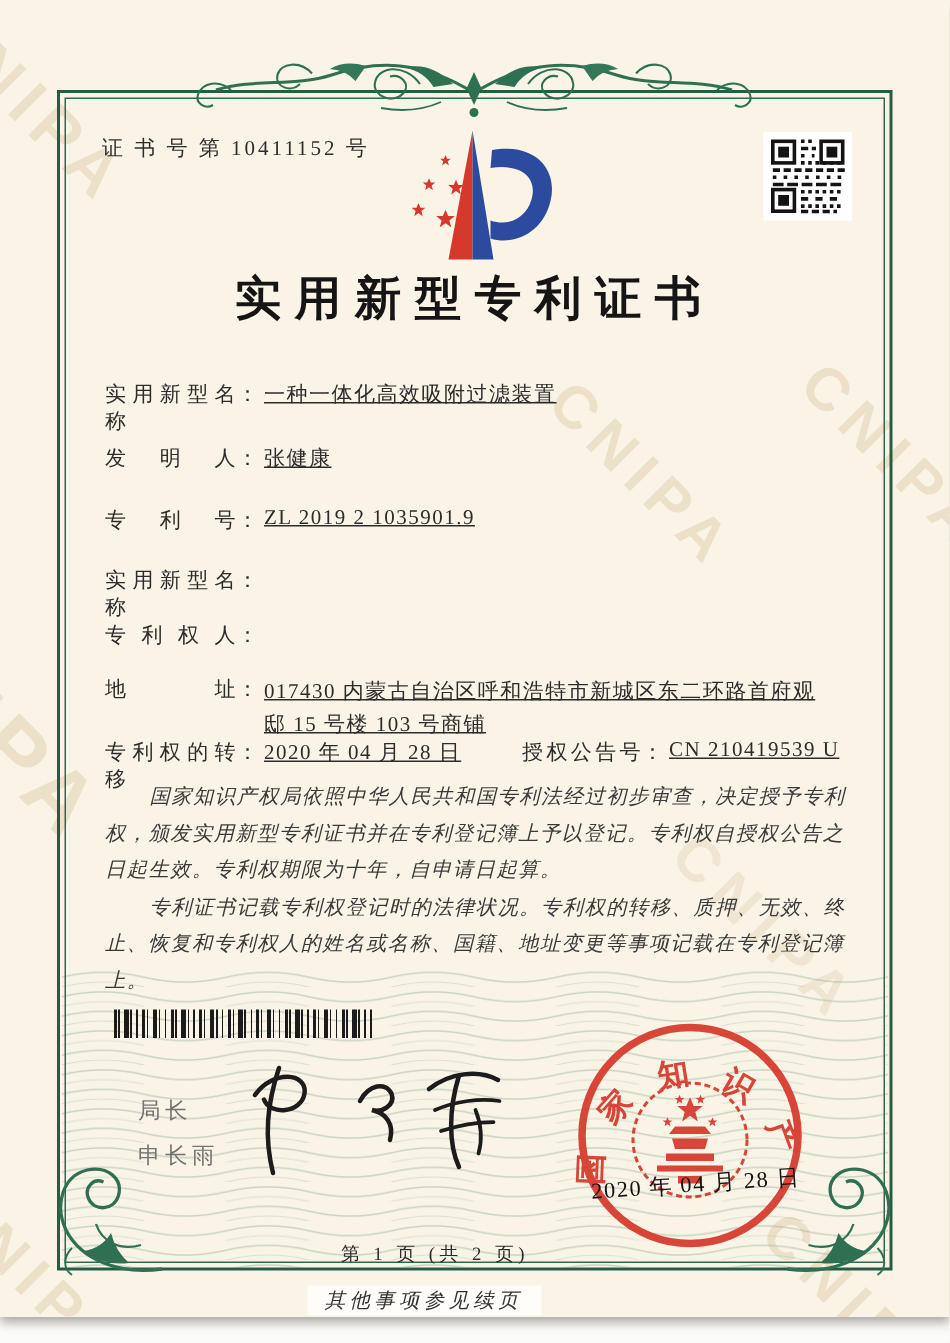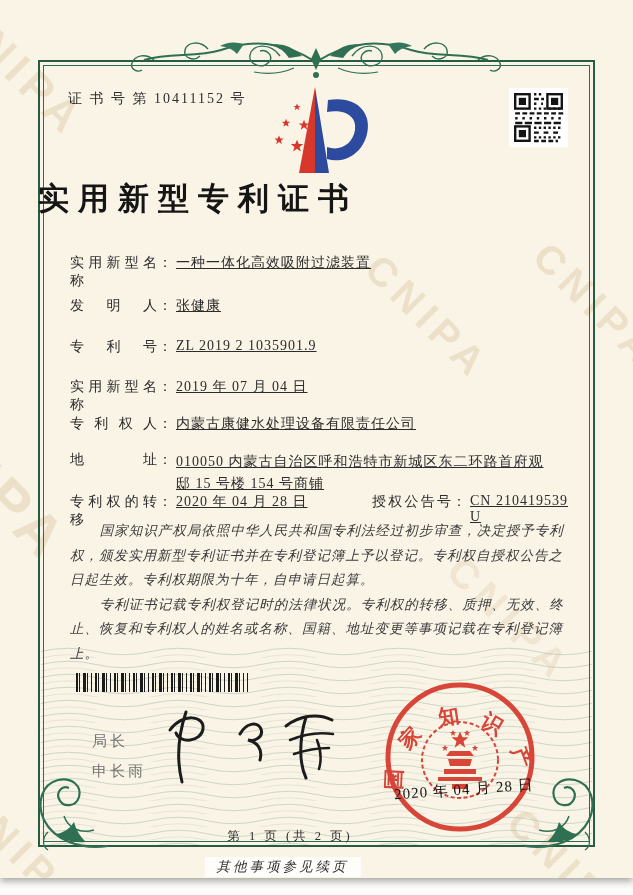--- a/index.html
+++ b/index.html
@@ -21,21 +21,21 @@
     border:2px solid #265c44; z-index:1;
   }
   .frame-inner { position:absolute; inset:3px; border:1px solid #2e6b50; }
   .ornament { position:absolute; z-index:2; }
   .waves { position:absolute; left:41px; top:645px; width:551px; height:200px; z-index:1; }
   
   .cert-no { position:absolute; left:68px; top:90px; font-size:14px; color:#2e2e2e; letter-spacing:2px; z-index:3; }
   .qr-box { position:absolute; left:509px; top:88px; width:59px; height:59px; background:#fff; padding:2px; z-index:3; }
   .logo { position:absolute; left:262px; top:84px; width:110px; height:94px; z-index:3; }
   .title {
-    position:absolute; left:38px; top:178px; width:557px; text-align:left;
+    position:absolute; left:38px; top:178px; width:557px; text-align:center;
     font-size:31px; font-weight:700; color:#151515; letter-spacing:9px; z-index:3;
   }
   
   .fields { position:absolute; left:70px; top:254px; width:500px; z-index:3; font-size:14px; color:#2c2c2c; }
   .frow { position:absolute; left:0; display:flex; align-items:flex-start;justify-content:space-between; }
   .flabel { display:inline-block; width:88px; text-align:justify; text-align-last:justify; letter-spacing:1px; flex:none; }
   .fcolon { flex:none; margin-right:4px; }
   .fvalue { letter-spacing:1px;text-decoration:underline; }
   .r0{top:0} .r1{top:43px} .r2{top:84px} .r3{top:124px} .r4{top:161px} .r5{top:197px} .r6{top:239px}
   .addr-val { width:378px; line-height:1.6; }
@@ -193,39 +193,37 @@
       <span class="fvalue">张健康</span>
     </div>
     <div class="frow r2">
       <span class="flabel">专利号</span>
         <span class="fcolon">：</span>
       <span class="fvalue">ZL 2019 2 1035901.9</span>
     </div>
     <div class="frow r3">
       <span class="flabel">实用新型名称</span>
         <span class="fcolon">：</span>
-      <span class="fvalue">2019 年 07 月 04 日</span>
     </div>
     <div class="frow r4">
       <span class="flabel">专利权人</span>
         <span class="fcolon">：</span>
-      <span class="fvalue">内蒙古康健水处理设备有限责任公司</span>
     </div>
     <div class="frow r5">
       <span class="flabel">地址</span>
         <span class="fcolon">：</span>
-      <span class="fvalue addr-val">010050 内蒙古自治区呼和浩特市新城区东二环路首府观邸 15 号楼 154 号商铺</span>
+      <span class="fvalue addr-val">017430 内蒙古自治区呼和浩特市新城区东二环路首府观邸 15 号楼 103 号商铺</span>
     </div>
     <div class="frow r6">
       <span class="flabel">专利权的转移</span>
         <span class="fcolon">：</span>
       <span class="fvalue">2020 年 04 月 28 日</span>
     </div>
     <div class="grant-no-pair">
-      <span class="flabel" style="width:80px;margin-left:24px;">授权公告号</span>
+      <span class="flabel" style="width:80px;">授权公告号</span>
         <span class="fcolon">：</span>
       <span class="fvalue">CN 210419539 U</span>
     </div>
   </div>
 
   <div class="body-text">
     <p>国家知识产权局依照中华人民共和国专利法经过初步审查，决定授予专利权，颁发实用新型专利证书并在专利登记簿上予以登记。专利权自授权公告之日起生效。专利权期限为十年，自申请日起算。</p>
     <p>专利证书记载专利权登记时的法律状况。专利权的转移、质押、无效、终止、恢复和专利权人的姓名或名称、国籍、地址变更等事项记载在专利登记簿上。</p>
   </div>
 

